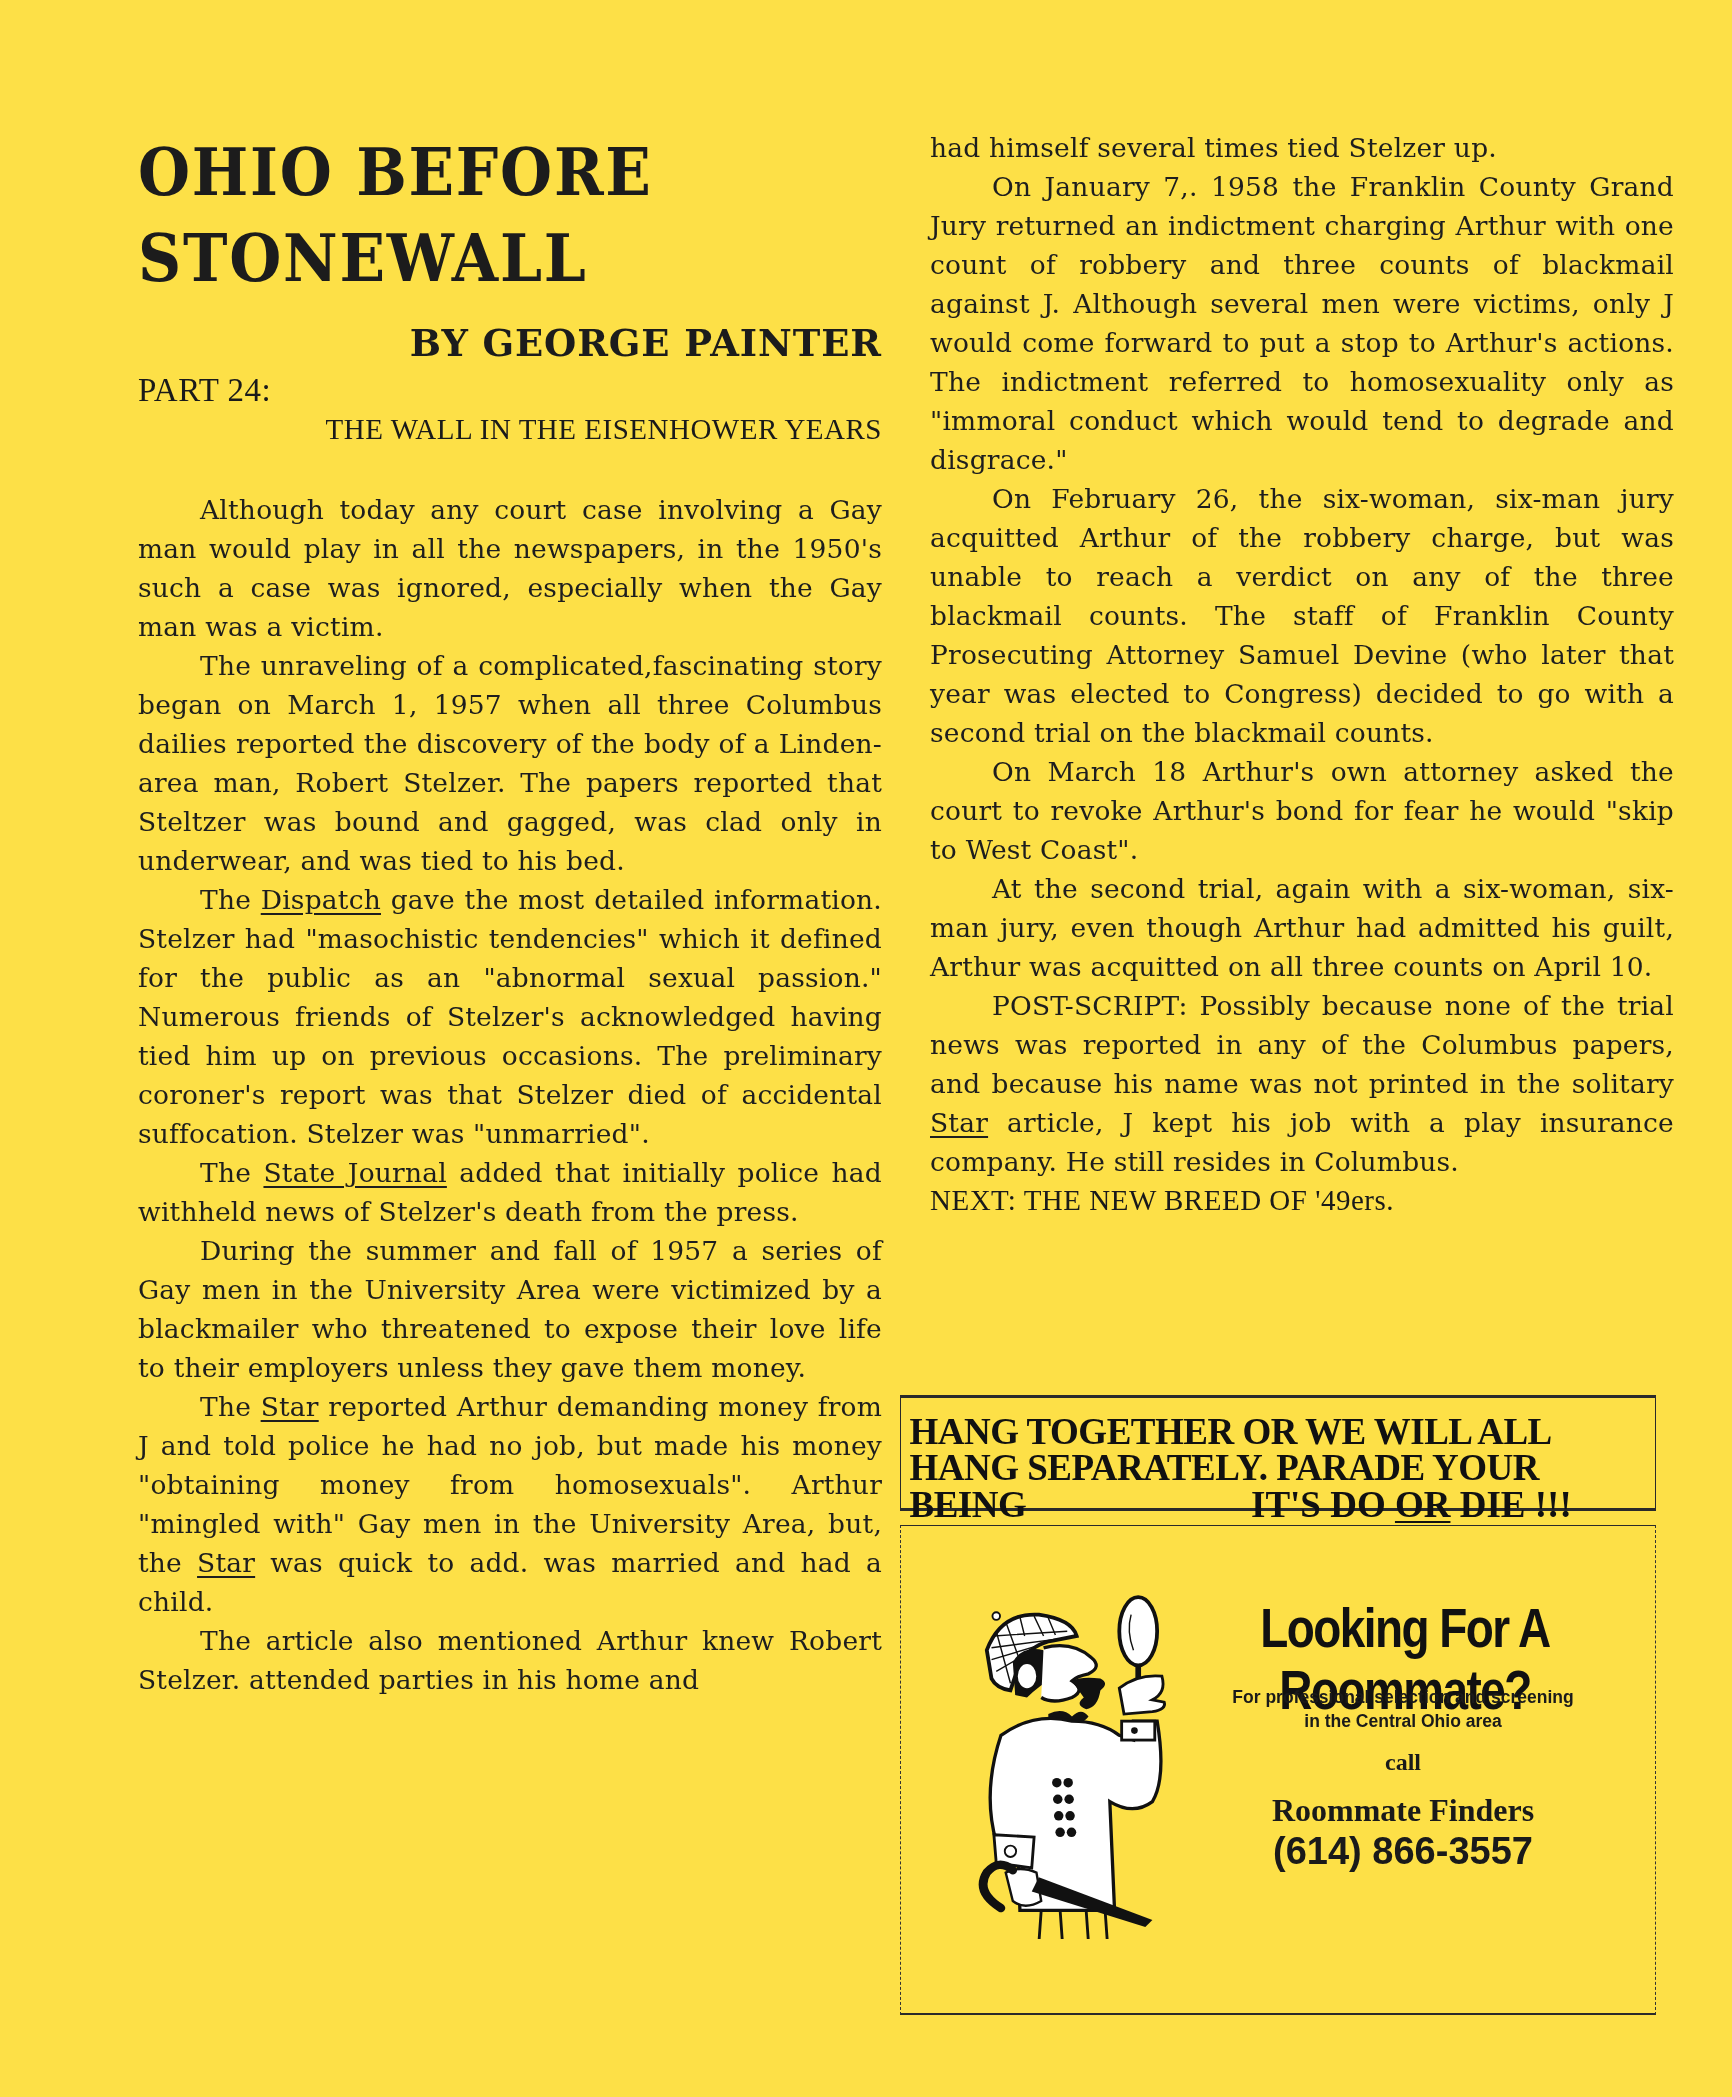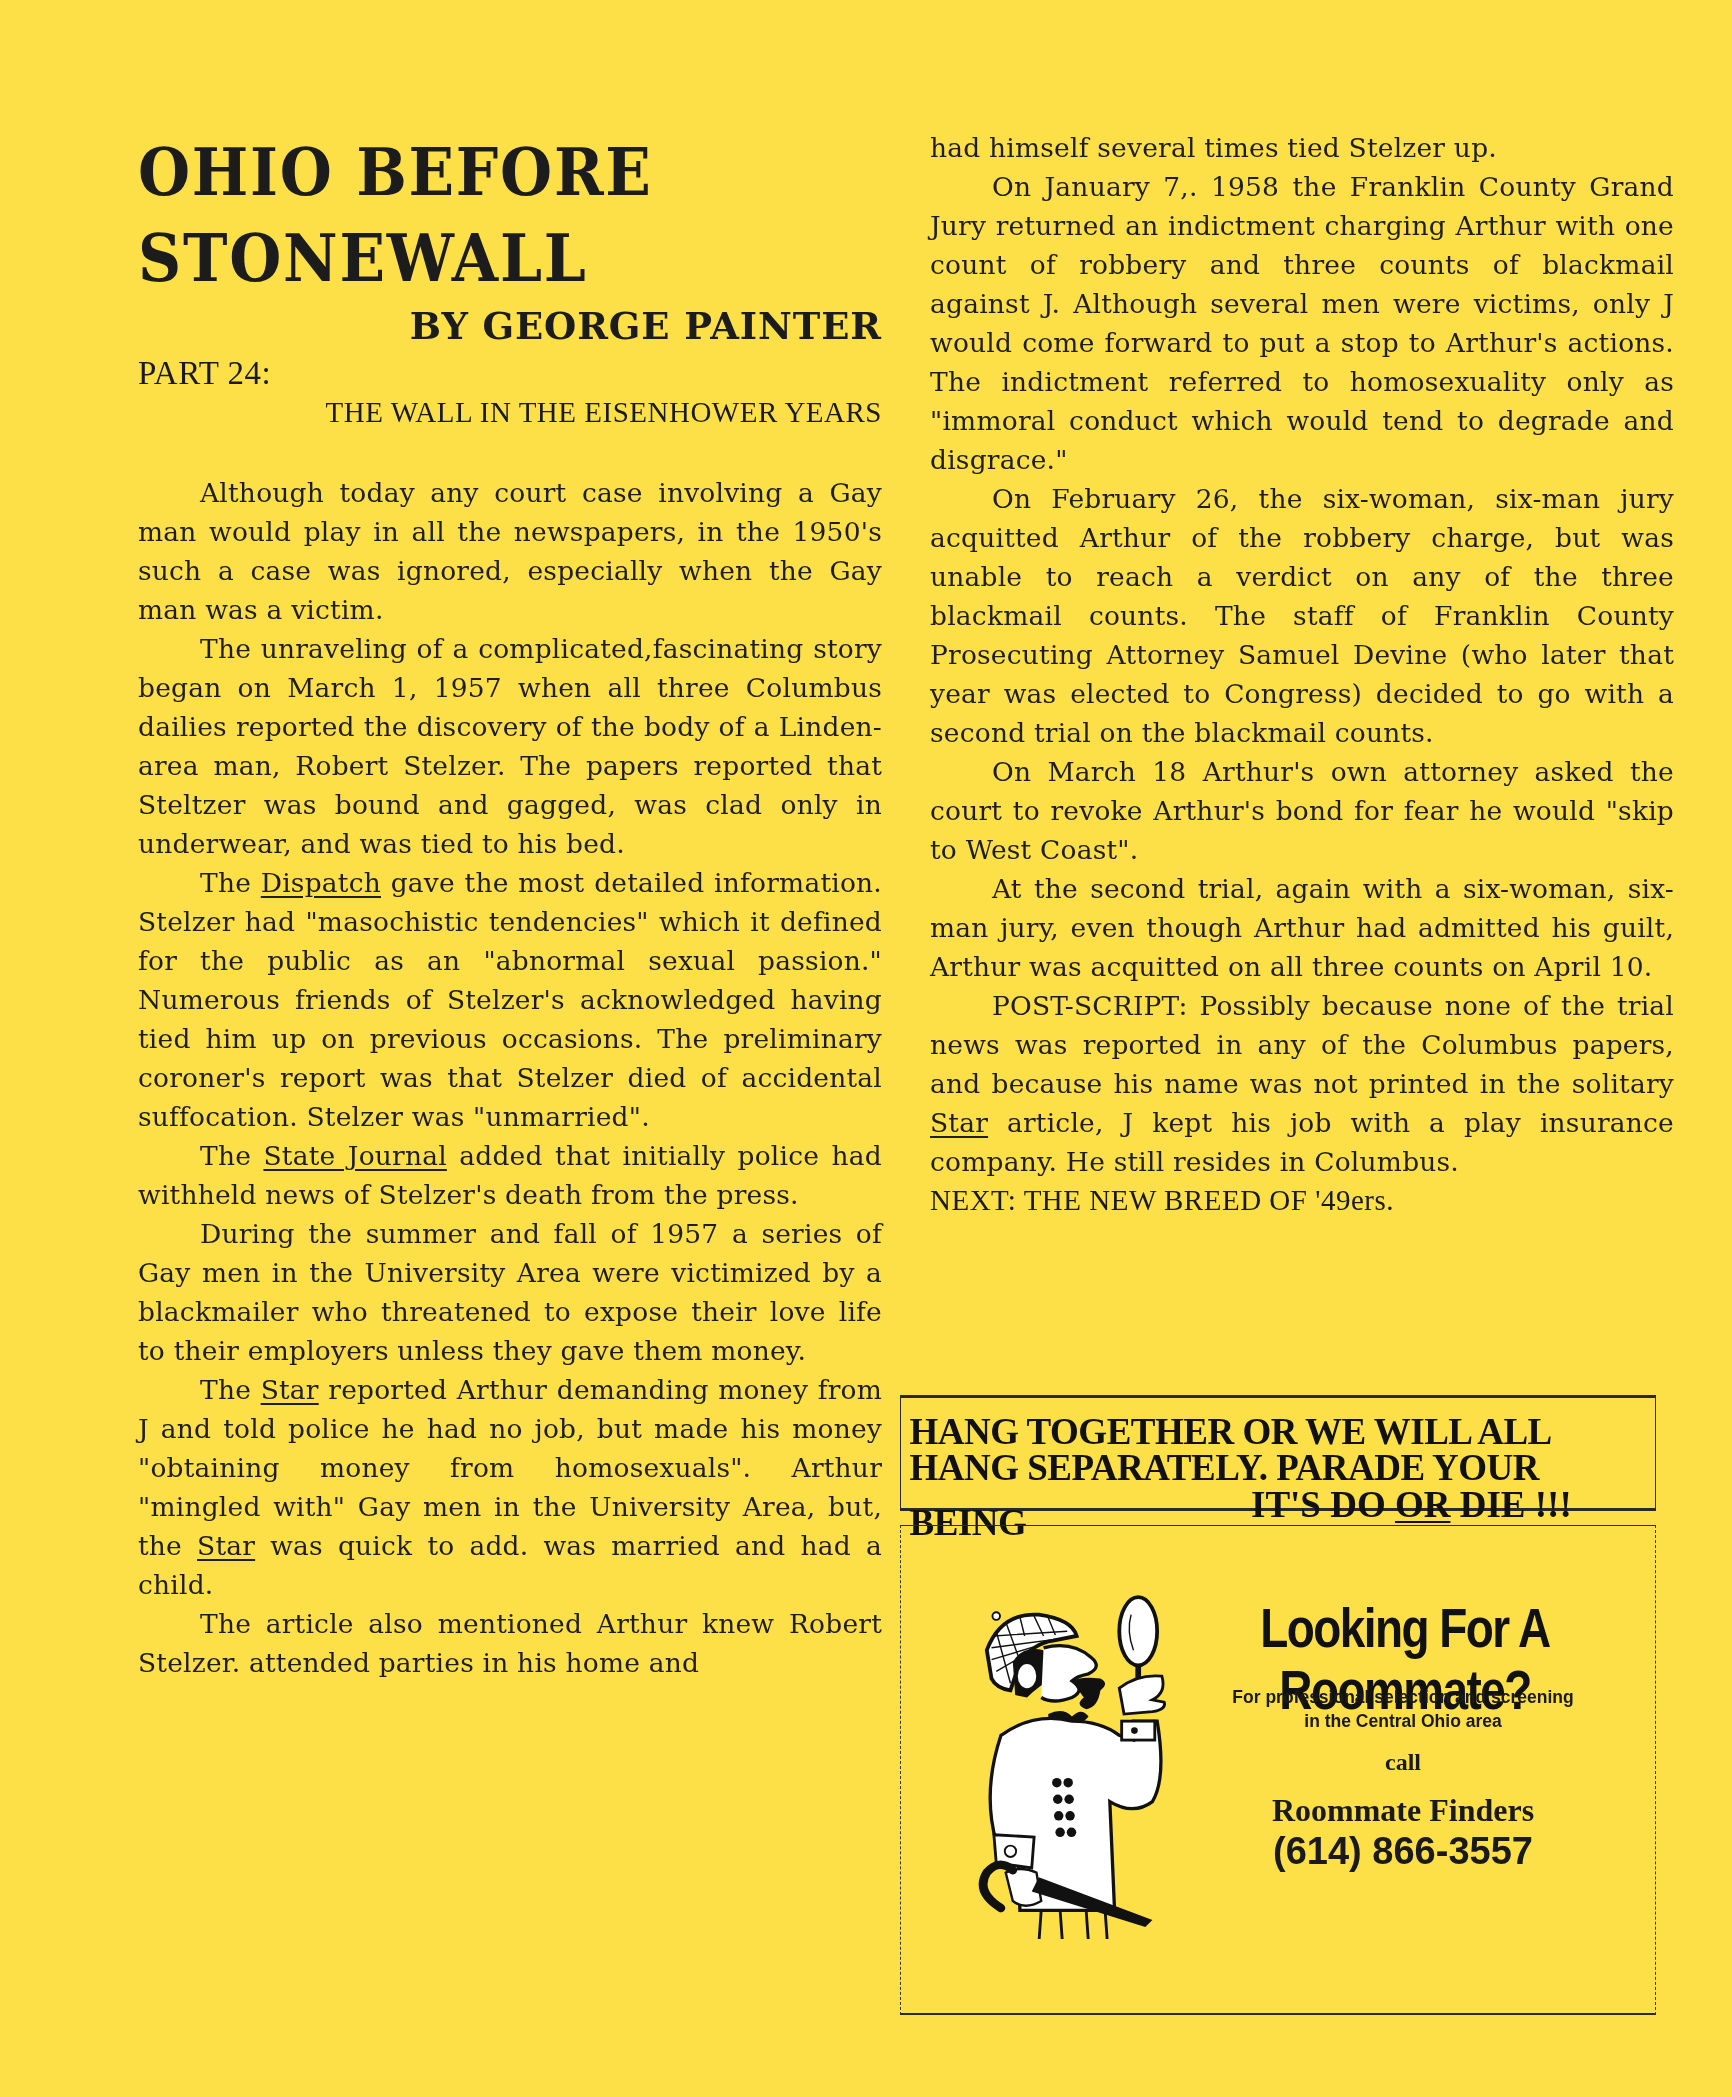--- a/index.html
+++ b/index.html
@@ -12,21 +12,21 @@
 
   
   .headline {
     font-family:"DejaVu Serif", serif; font-weight:bold;
     font-size:65px; line-height:86px; letter-spacing:1.9px;
     margin:0; transform:scaleX(0.92); transform-origin:left top;
     color:#1c1c1c;
   }
   .byline {
     font-family:"DejaVu Serif", serif; font-weight:bold;
-    font-size:37px; line-height:47px; text-align:right; margin-top:2px;
+    font-size:37px; line-height:47px; text-align:right; margin-top:19px;
     letter-spacing:0.9px; color:#1c1c1c;
   }
   .part-label {
     font-family:"Liberation Serif", serif; font-size:33px; line-height:39px;
     margin-top:3.8px; letter-spacing:0.5px;
   }
   .part-title {
     font-family:"Liberation Serif", serif; font-size:29px; line-height:39px;
     text-align:right; letter-spacing:0.5px; white-space:nowrap;
   }
@@ -50,21 +50,21 @@
     box-sizing:border-box;
   }
   .slogan-line {
     position:absolute; left:8.5px; right:4.7px;
     font-family:"Liberation Serif", serif; font-weight:bold;
     font-size:37px; line-height:37px; letter-spacing:-0.5px; white-space:nowrap;
     color:#111;
   }
   .slogan-line.l1 { top:15px; }
   .slogan-line.l2 { top:51px; }
-  .slogan-line.l3 { top:88px;margin-top:18px; }
+  .slogan-line.l3 { top:88px; }
   .slogan-right { position:absolute; left:350px; top:88px;
     font-family:"Liberation Serif", serif; font-weight:bold; font-size:37px; line-height:37px; color:#111; white-space:nowrap; }
 
   
   .ad-box {
     position:absolute; left:900px; top:1525px; width:756px; height:490px;
     border-top:1.4px solid #2a2a2a; border-bottom:2.8px solid #2a2a2a;
     border-left:0.9px dashed #333; border-right:0.9px dashed #333;
     box-sizing:border-box;
   }

